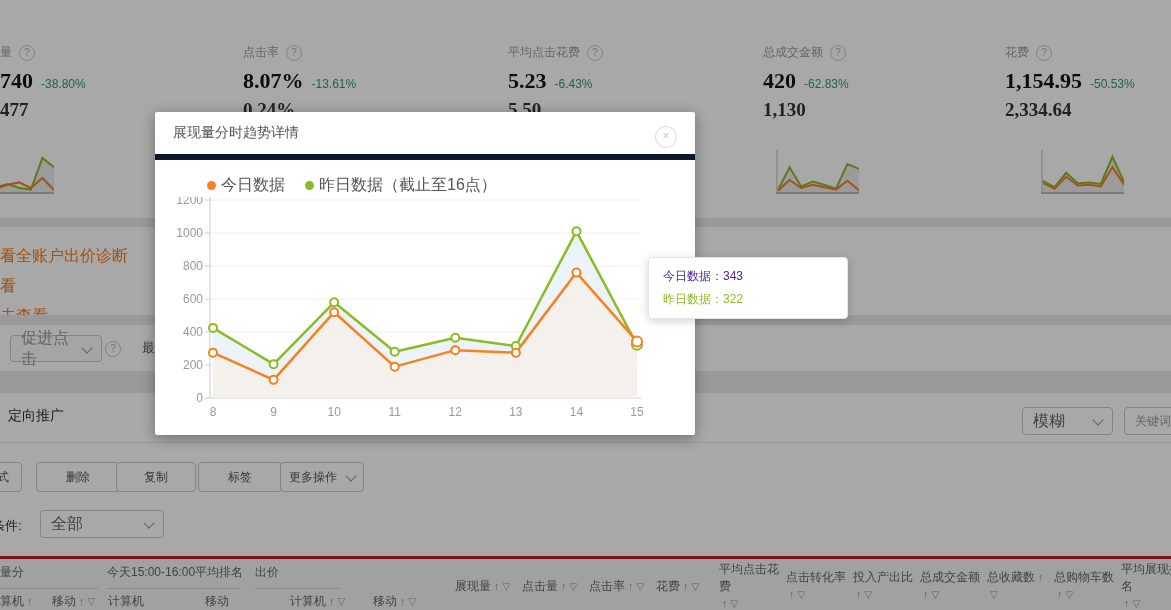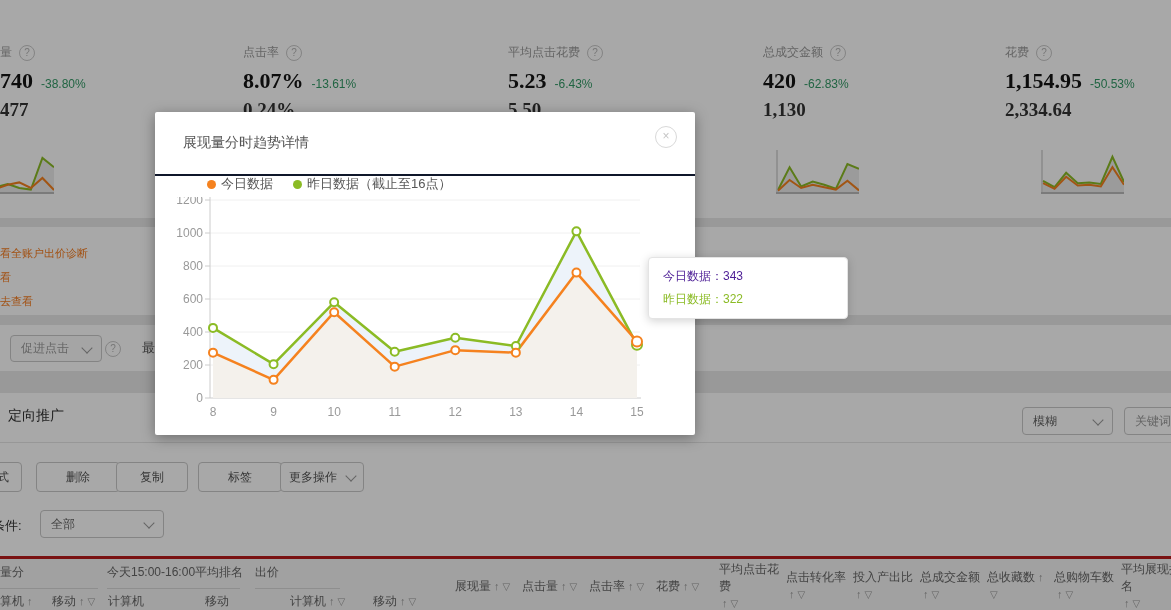--- a/index.html
+++ b/index.html
@@ -18,25 +18,25 @@
   .help{width:14px;height:14px;border:1px solid #c8c8c8;border-radius:50%;color:#b5b5b5;font-size:10px;line-height:13px;text-align:center;display:inline-block;background:#fff;}
   .stat-value{position:absolute;top:68px;left:0;display:flex;align-items:baseline;gap:8px;white-space:nowrap;}
   .num{font-family:"Liberation Serif","DejaVu Serif",serif;font-weight:bold;}
   .v-main{font-size:22px;color:#141414;}
   .v-delta{font-size:12px;color:#339966;}
   .stat-secondary{position:absolute;top:99px;left:0;font-size:19px;color:#333;}
   .spark{position:absolute;top:148px;left:0;width:84px;height:47px;}
   .spark-shift{margin-left:-30px;}
 
   .notice{position:absolute;left:0;top:227px;width:1171px;height:88px;background:#fff;}
-  .notice a{display:block;font-size:11px;color:#f57c1f;text-decoration:none;margin:0 0 9px 0;white-space:nowrap;}
+  .notice a{display:block;font-size:16px;color:#f57c1f;text-decoration:none;margin:0 0 9px 0;white-space:nowrap;}
   .notice-inner{position:absolute;left:0;top:19px;}
 
   .toolbar{position:absolute;left:0;top:325px;width:1171px;height:46px;background:#fff;}
-  .ddl{position:absolute;border:1px solid #c9c9c9;border-radius:4px;background:#fff;display:flex;align-items:center;justify-content:space-between;font-size:12px;color:#666;box-sizing:border-box;padding:0 10px;}
+  .ddl{position:absolute;border:1px solid #c9c9c9;border-radius:4px;background:#fff;display:flex;align-items:center;justify-content:space-between;font-size:16px;color:#666;box-sizing:border-box;padding:0 10px;}
   .ddl-promote{left:10px;top:10px;width:92px;height:27px;color:#999;background:#fbfbfb;}
   .toolbar .help{position:absolute;left:105px;top:16px;}
   .toolbar-trail{position:absolute;left:142px;top:14px;font-size:13px;color:#555;}
 
   .mainpanel{position:absolute;left:0;top:393px;width:1171px;height:217px;background:#fff;}
   .sec-title{position:absolute;left:8px;top:14px;font-size:14px;color:#333;}
   .ddl-fuzzy{left:1022px;top:14px;width:91px;height:28px;}
   .keyword-btn{position:absolute;left:1124px;top:14px;width:110px;height:28px;border:1px solid #c9c9c9;border-radius:4px;background:#fff;font-size:12px;color:#999;display:flex;align-items:center;padding:0 10px;box-sizing:border-box;}
   .divider{position:absolute;left:0;top:49px;width:1171px;height:1px;background:#e5e5e5;}
   .btn{position:absolute;top:69px;height:30px;border:1px solid #c9c9c9;border-radius:4px;background:#fff;font-size:12px;color:#555;display:flex;align-items:center;justify-content:center;box-sizing:border-box;gap:4px;}
@@ -51,23 +51,23 @@
   .funnel{color:#999;font-size:10px;margin-left:3px;}
   .metrics{position:absolute;left:455px;top:5px;display:flex;gap:7px;}
   .metric{width:60px;height:44px;display:flex;flex-wrap:wrap;align-content:center;line-height:17px;color:#666;}
   .metric .m-label{white-space:pre-wrap;}
 
   .chev{display:inline-block;width:7px;height:7px;border-right:1.5px solid #999;border-bottom:1.5px solid #999;transform:rotate(45deg);margin-left:6px;margin-bottom:2px;flex:none;}
 
   
   .overlay{position:absolute;inset:0;background:rgba(0,0,0,0.34);z-index:5;}
   .modal{position:absolute;left:155px;top:112px;width:540px;height:323px;background:#fff;border-radius:2px;box-shadow:0 3px 14px rgba(0,0,0,0.35);z-index:10;}
-  .modal-header{position:relative;height:64px;border-bottom:2px solid #0f172a;display:flex;align-items:center;padding-left:28px;font-size:14px;color:#555;box-sizing:border-box;}
+  .modal-header{position:relative;height:48px;border-bottom:6px solid #0f172a;display:flex;align-items:center;padding-left:18px;font-size:14px;color:#555;box-sizing:border-box;}
   .modal-close{position:absolute;right:18px;top:14px;width:20px;height:20px;border:1px solid #d9d9d9;border-radius:50%;color:#c5c5c5;font-size:12px;line-height:18px;text-align:center;cursor:pointer;}
-  .legend{position:absolute;left:52px;top:63px;display:flex;gap:20px;font-size:13px;color:#555;text-align:center;}
+  .legend{position:absolute;left:52px;top:63px;display:flex;gap:20px;font-size:16px;color:#555;text-align:center;}
   .legend-item{display:flex;align-items:center;gap:5px;}
   .dot{width:9px;height:9px;border-radius:50%;display:inline-block;}
   .chart-wrap{position:absolute;left:0;top:85px;width:540px;height:238px;}
   .tooltip{position:absolute;left:648px;top:257px;width:170px;background:#fff;border:1px solid #e4e4e4;border-radius:4px;box-shadow:0 2px 10px rgba(0,0,0,0.18);z-index:15;padding:7px 14px;font-size:12px;line-height:23px;white-space:nowrap;}
   .tl-0{color:#4c1d95;}
   .tl-1{color:#8bbb25;}
 </style>
 </head>
 <body>
 
@@ -186,21 +186,21 @@
         </div>
       <div class="divider"></div>
 
       <div id="action-buttons">
           <div class="btn" style="left: -40px; width: 62px; justify-content: flex-end; padding-right: 12px;">
             <span>式</span>
           </div>
           <div class="btn" style="left: 36px; width: 84px;">
             <span>删除</span>
           </div>
-          <div class="btn" style="left: 116px; width: 72px;">
+          <div class="btn" style="left: 116px; width: 80px;">
             <span>复制</span>
           </div>
           <div class="btn" style="left: 198px; width: 84px;">
             <span>标签</span>
           </div>
           <div class="btn" style="left: 280px; width: 84px;">
             <span>更多操作</span>
             <span class="chev"></span>
           </div>
         </div>

